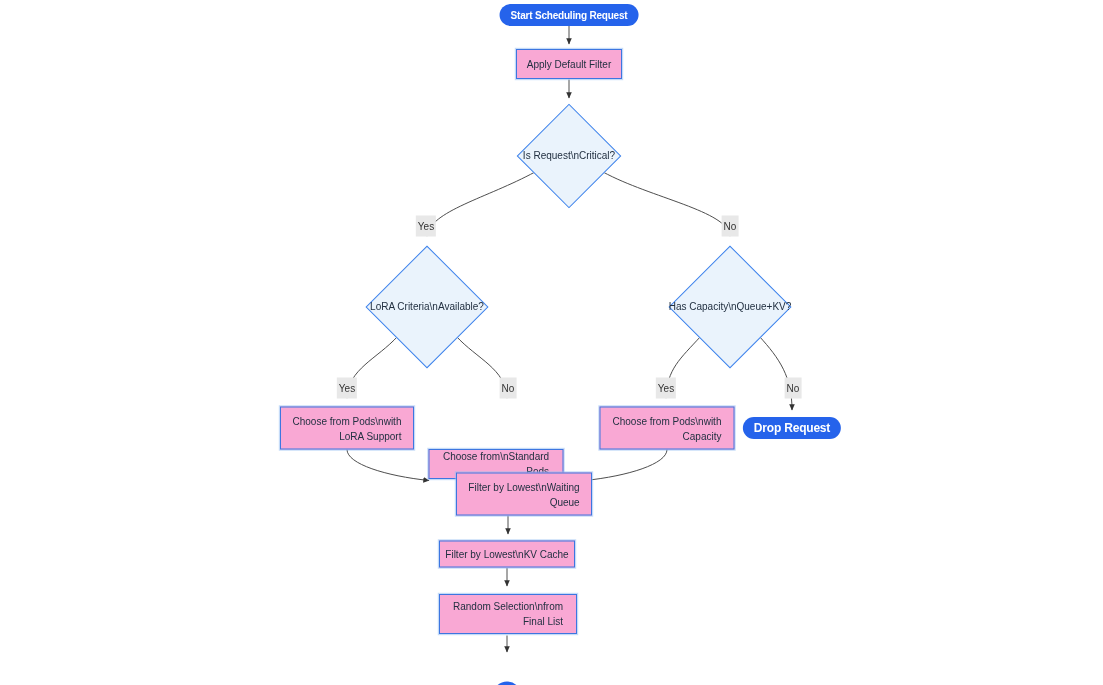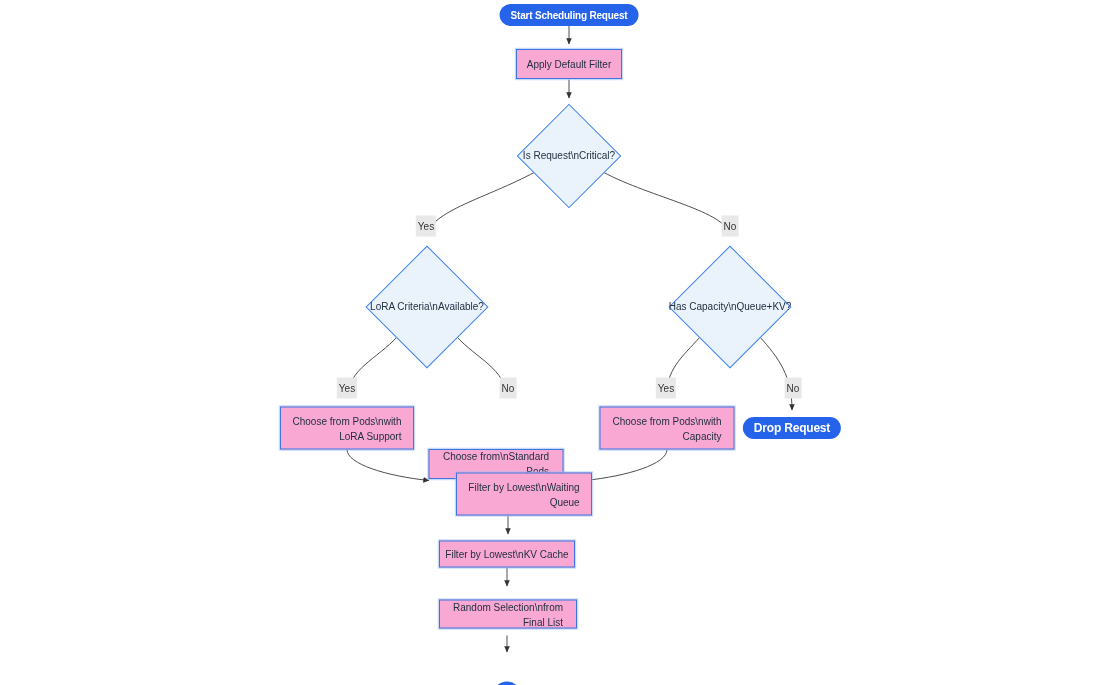--- a/index.html
+++ b/index.html
@@ -111,21 +111,21 @@
 
   <div class="node rect" style="left:524px; top:494px; width:136px; height:43px;">
     <span class="node-label">Filter by Lowest\nWaiting
 Queue</span>
   </div>
 
   <div class="node rect" style="left:507px; top:554px; width:136px; height:27px;">
     <span class="node-label">Filter by Lowest\nKV Cache</span>
   </div>
 
-  <div class="node rect" style="left:508px; top:614px; width:138px; height:29px;">
+  <div class="node rect" style="left:508px; top:614px; width:138px; height:40px;">
     <span class="node-label">Random Selection\nfrom
 Final List</span>
   </div>
 
   <div class="node circle" style="left:507px; top:694px; width:27px; height:25px;text-decoration:underline;">
     <span class="node-label">End</span>
   </div>
 
   <div class="edge-label" style="left:426px; top:226px;">Yes</div>
   <div class="edge-label" style="left:730px; top:226px;">No</div>

